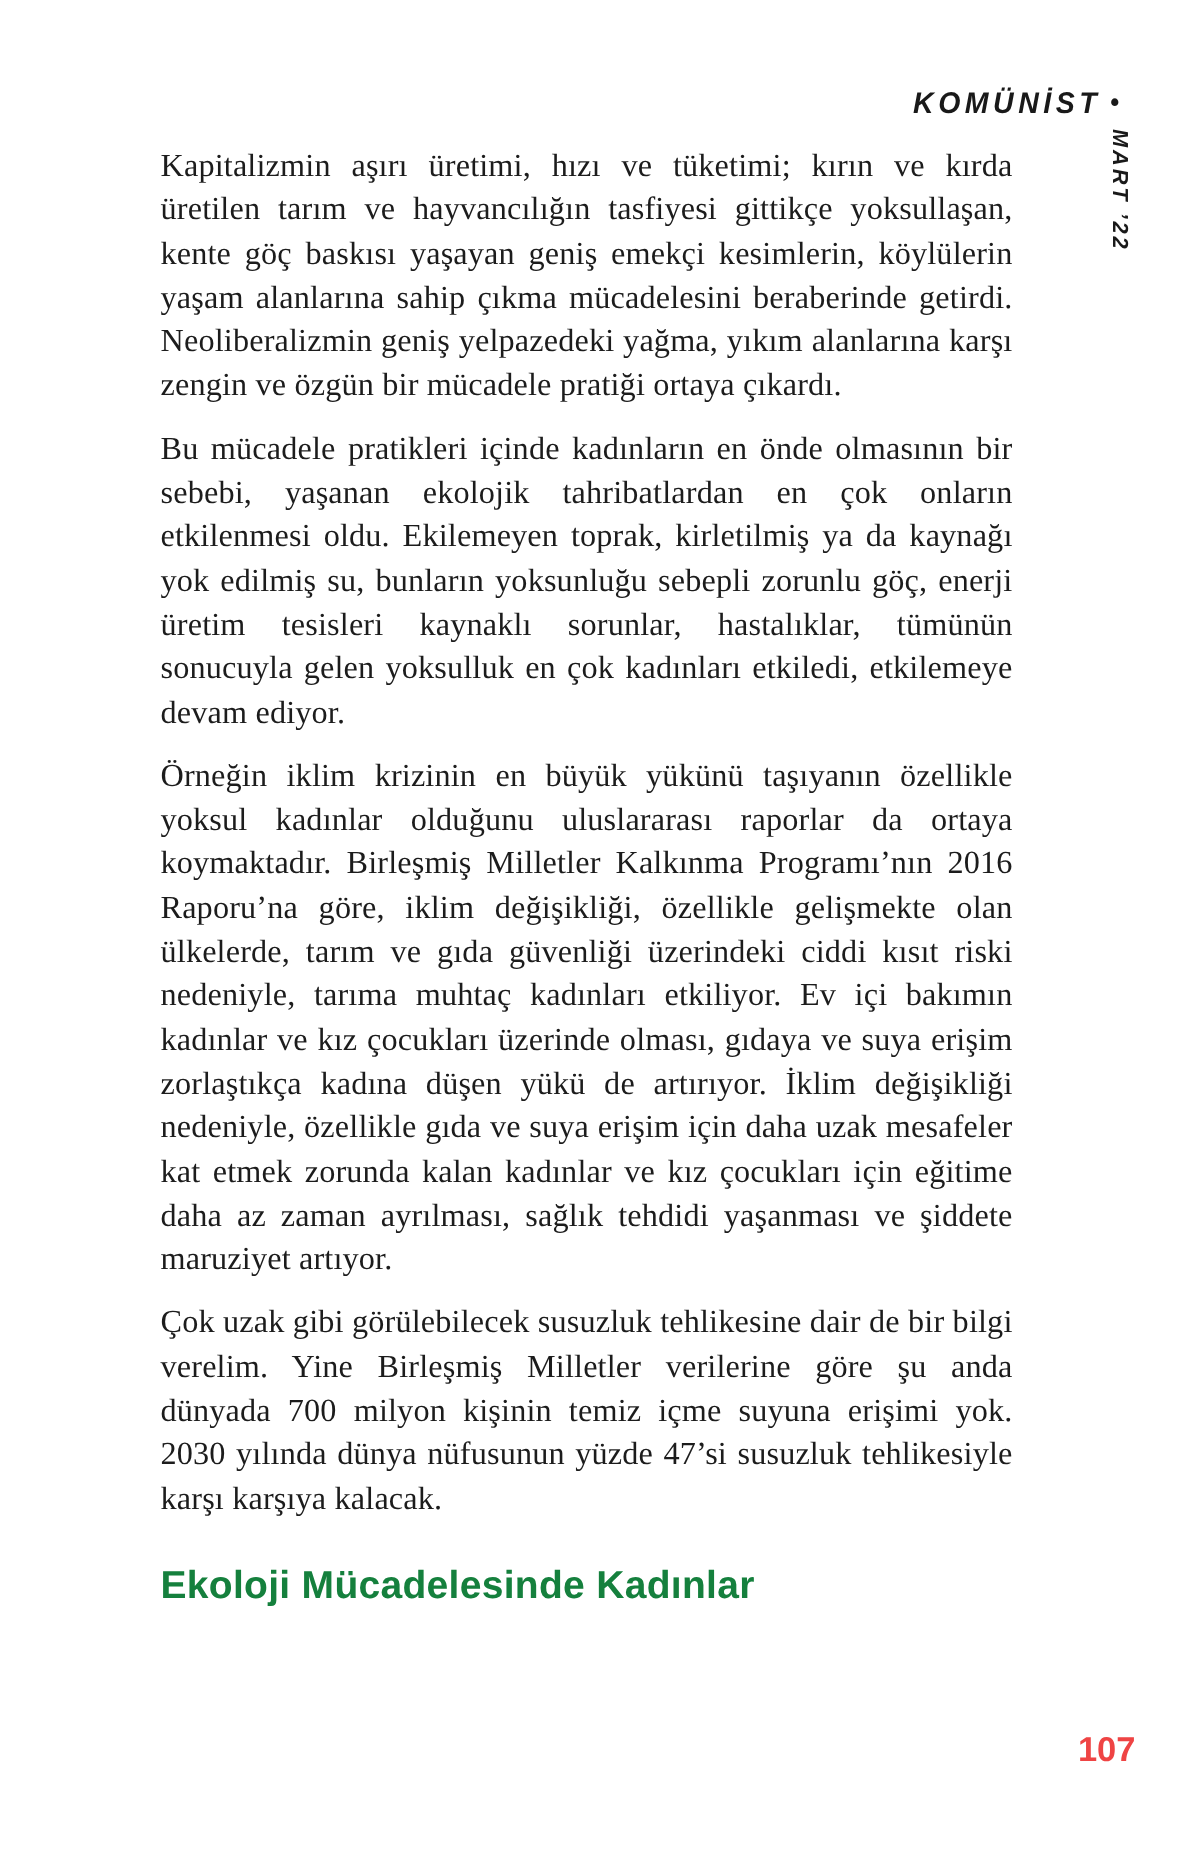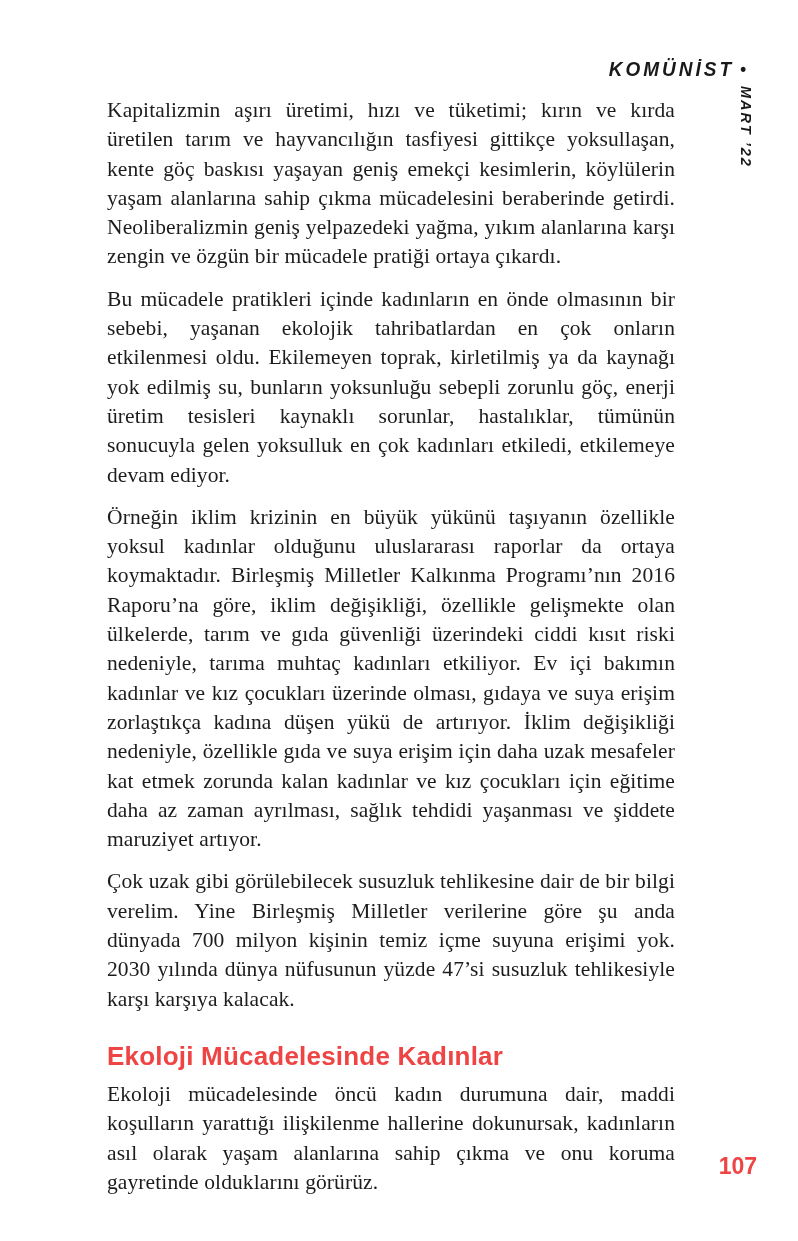--- a/index.html
+++ b/index.html
@@ -66,21 +66,21 @@
     text-justify: inter-word;
     letter-spacing: 0.1px;
   }
   .section-heading {
     margin: 26px 0 8px 0;
     font-family: "Liberation Sans", sans-serif;
     font-weight: 700;
     font-size: 26px;
     line-height: 32px;
     letter-spacing: 0.2px;
-    color: #ef4444;
+    color: #15803d;
   }
 
   
   .page-number {
     position: absolute;
     right: 41px;
     top: 1153px;
     font-family: "Liberation Sans", sans-serif;
     font-weight: 700;
     font-size: 23px;
@@ -97,18 +97,17 @@
   </div>
 
   <div class="issue-vertical">MART ’22</div>
 
   <div class="text-column">
     <p>Kapitalizmin aşırı üretimi, hızı ve tüketimi; kırın ve kırda üretilen tarım ve hayvancılığın tasfiyesi gittikçe yoksullaşan, kente göç baskısı yaşayan geniş emekçi kesimlerin, köylülerin yaşam alanlarına sahip çıkma mücadelesini beraberinde getirdi. Neoliberalizmin geniş yelpazedeki yağma, yıkım alanlarına karşı zengin ve özgün bir mücadele pratiği ortaya çıkardı.</p>
     <p>Bu mücadele pratikleri içinde kadınların en önde olmasının bir sebebi, yaşanan ekolojik tahribatlardan en çok onların etkilenmesi oldu. Ekilemeyen toprak, kirletilmiş ya da kaynağı yok edilmiş su, bunların yoksunluğu sebepli zorunlu göç, enerji üretim tesisleri kaynaklı sorunlar, hastalıklar, tümünün sonucuyla gelen yoksulluk en çok kadınları etkiledi, etkilemeye devam ediyor.</p>
     <p>Örneğin iklim krizinin en büyük yükünü taşıyanın özellikle yoksul kadınlar olduğunu uluslararası raporlar da ortaya koymaktadır. Birleşmiş Milletler Kalkınma Programı’nın 2016 Raporu’na göre, iklim değişikliği, özellikle gelişmekte olan ülkelerde, tarım ve gıda güvenliği üzerindeki ciddi kısıt riski nedeniyle, tarıma muhtaç kadınları etkiliyor. Ev içi bakımın kadınlar ve kız çocukları üzerinde olması, gıdaya ve suya erişim zorlaştıkça kadına düşen yükü de artırıyor. İklim değişikliği nedeniyle, özellikle gıda ve suya erişim için daha uzak mesafeler kat etmek zorunda kalan kadınlar ve kız çocukları için eğitime daha az zaman ayrılması, sağlık tehdidi yaşanması ve şiddete maruziyet artıyor.</p>
     <p>Çok uzak gibi görülebilecek susuzluk tehlikesine dair de bir bilgi verelim. Yine Birleşmiş Milletler verilerine göre şu anda dünyada 700 milyon kişinin temiz içme suyuna erişimi yok. 2030 yılında dünya nüfusunun yüzde 47’si susuzluk tehlikesiyle karşı karşıya kalacak.</p>
     <h2 class="section-heading">Ekoloji Mücadelesinde Kadınlar</h2>
-    <p>Ekoloji mücadelesinde öncü kadın durumuna dair, maddi koşulların yarattığı ilişkilenme hallerine dokunursak, kadınların asıl olarak yaşam alanlarına sahip çıkma ve onu koruma gayretinde olduklarını görürüz.</p>
   </div>
 
   <div class="page-number">107</div>
 
 </div>
 
 </body></html>

